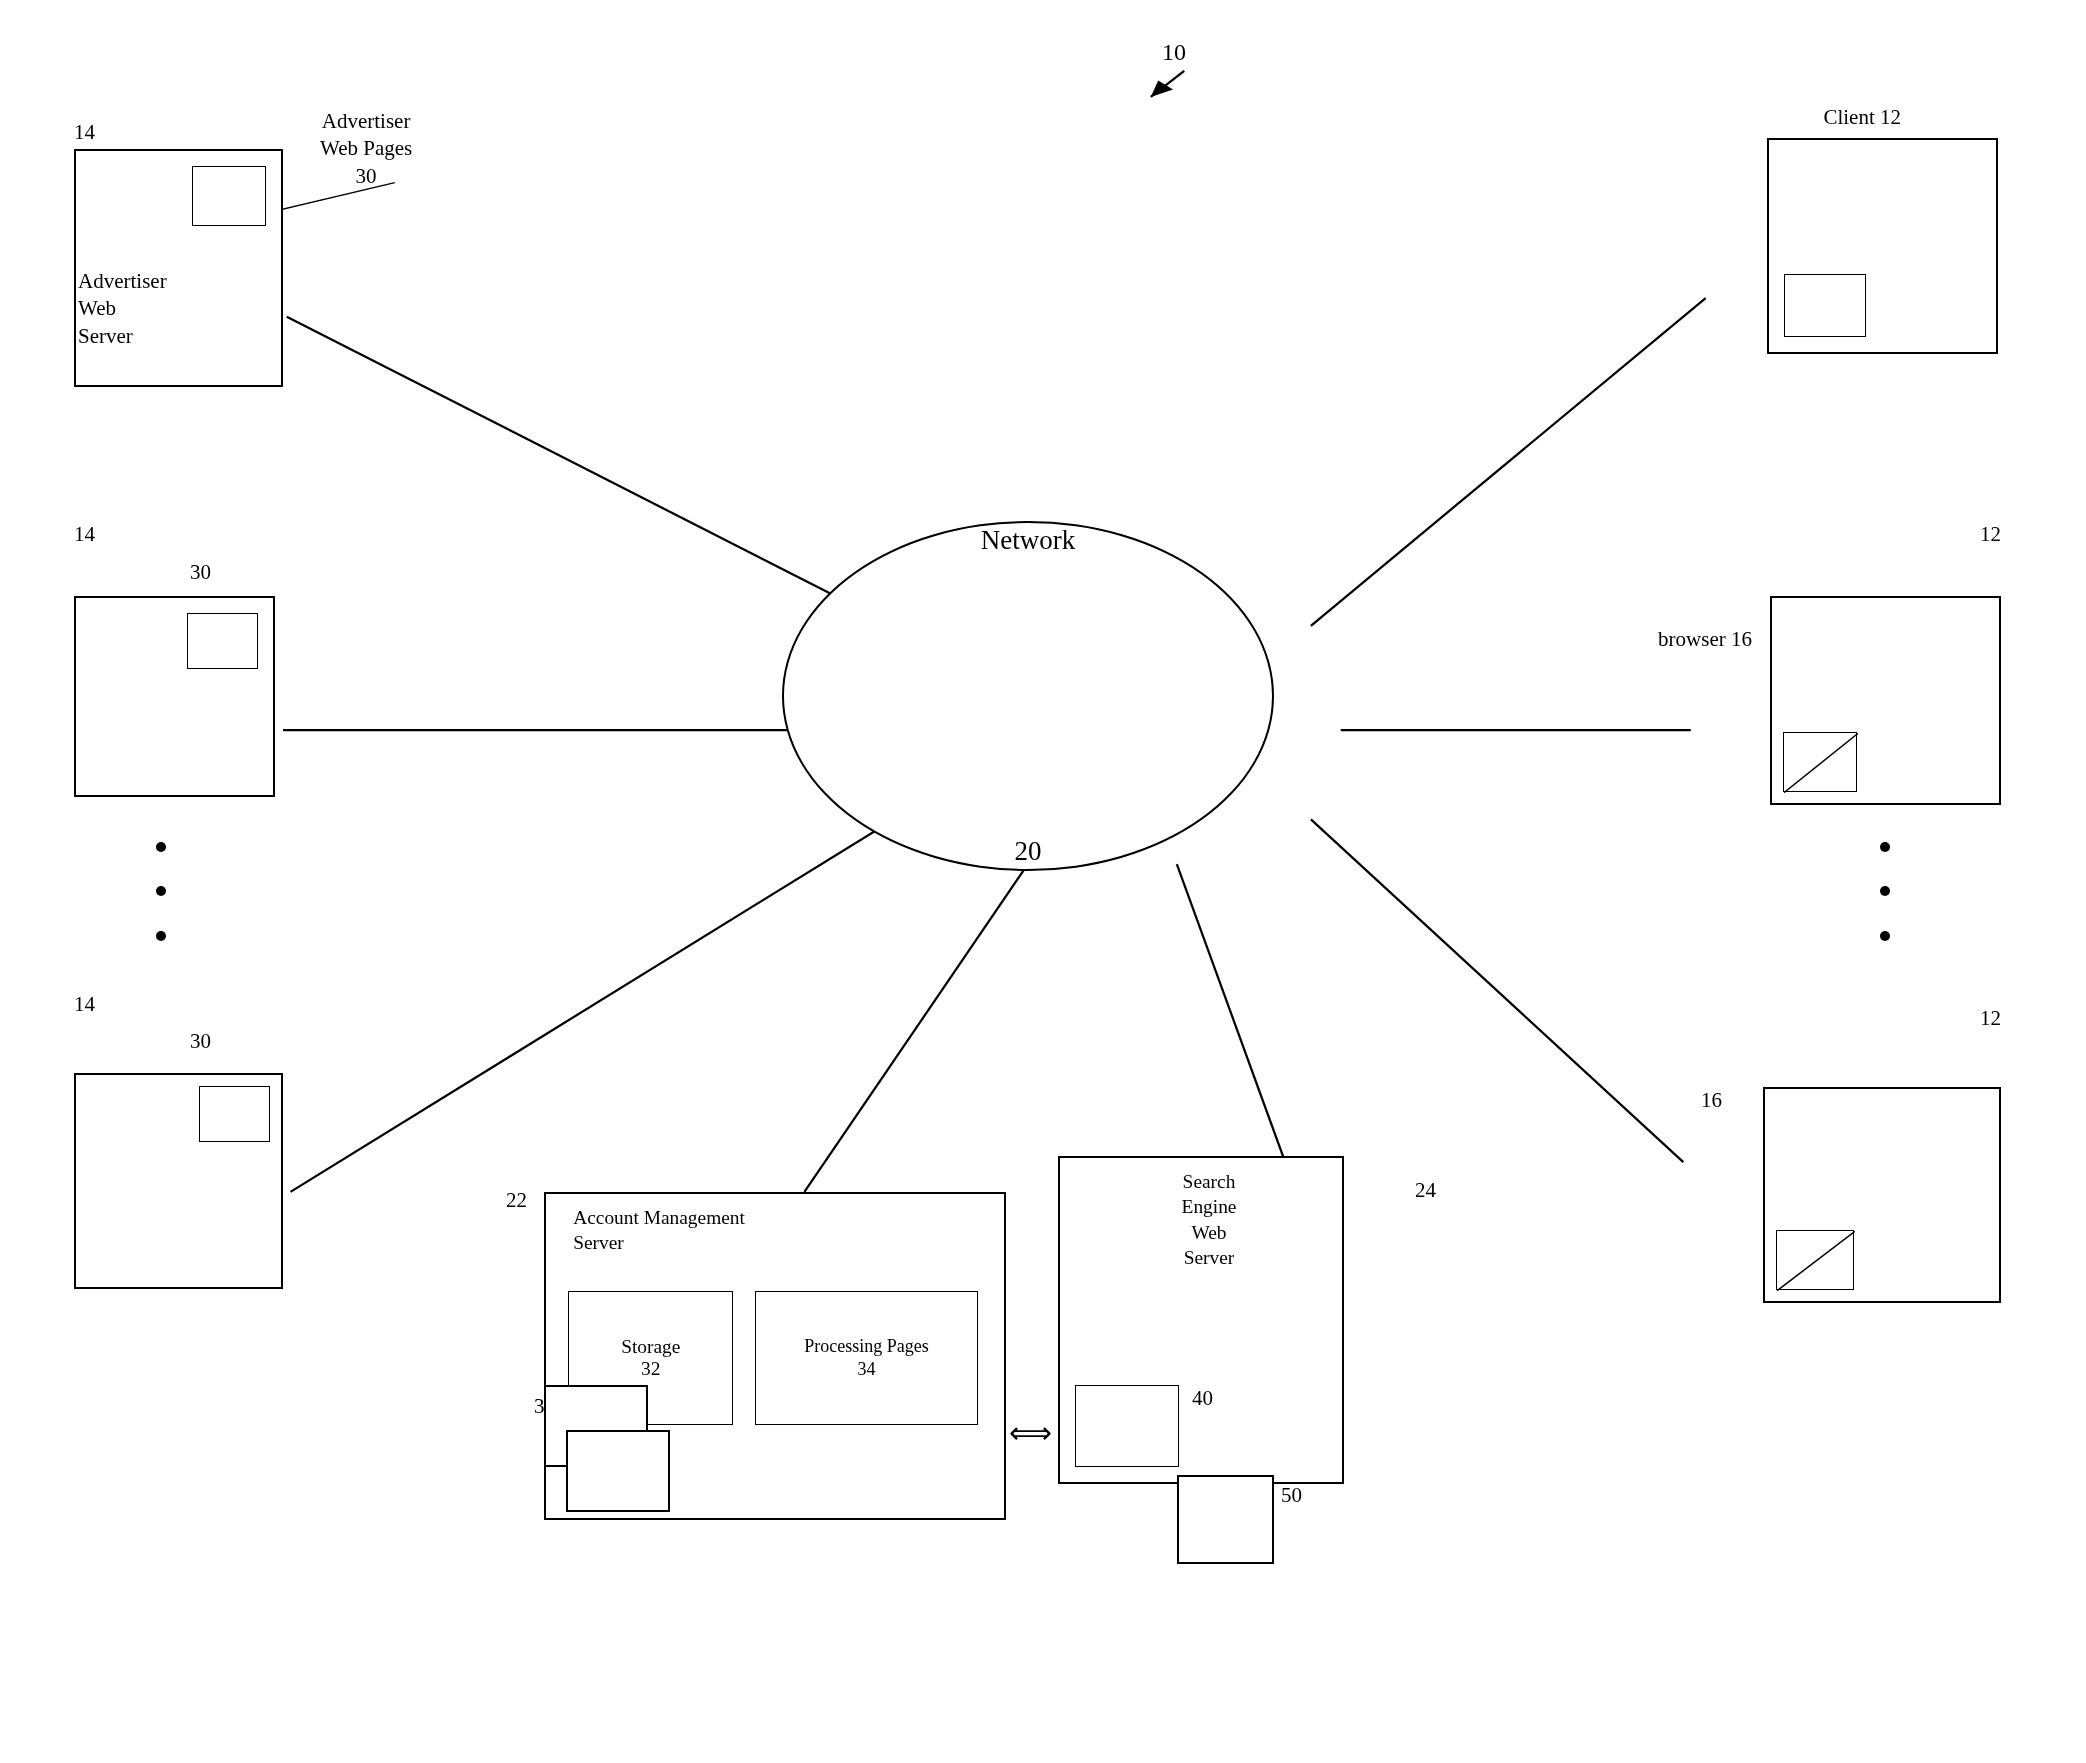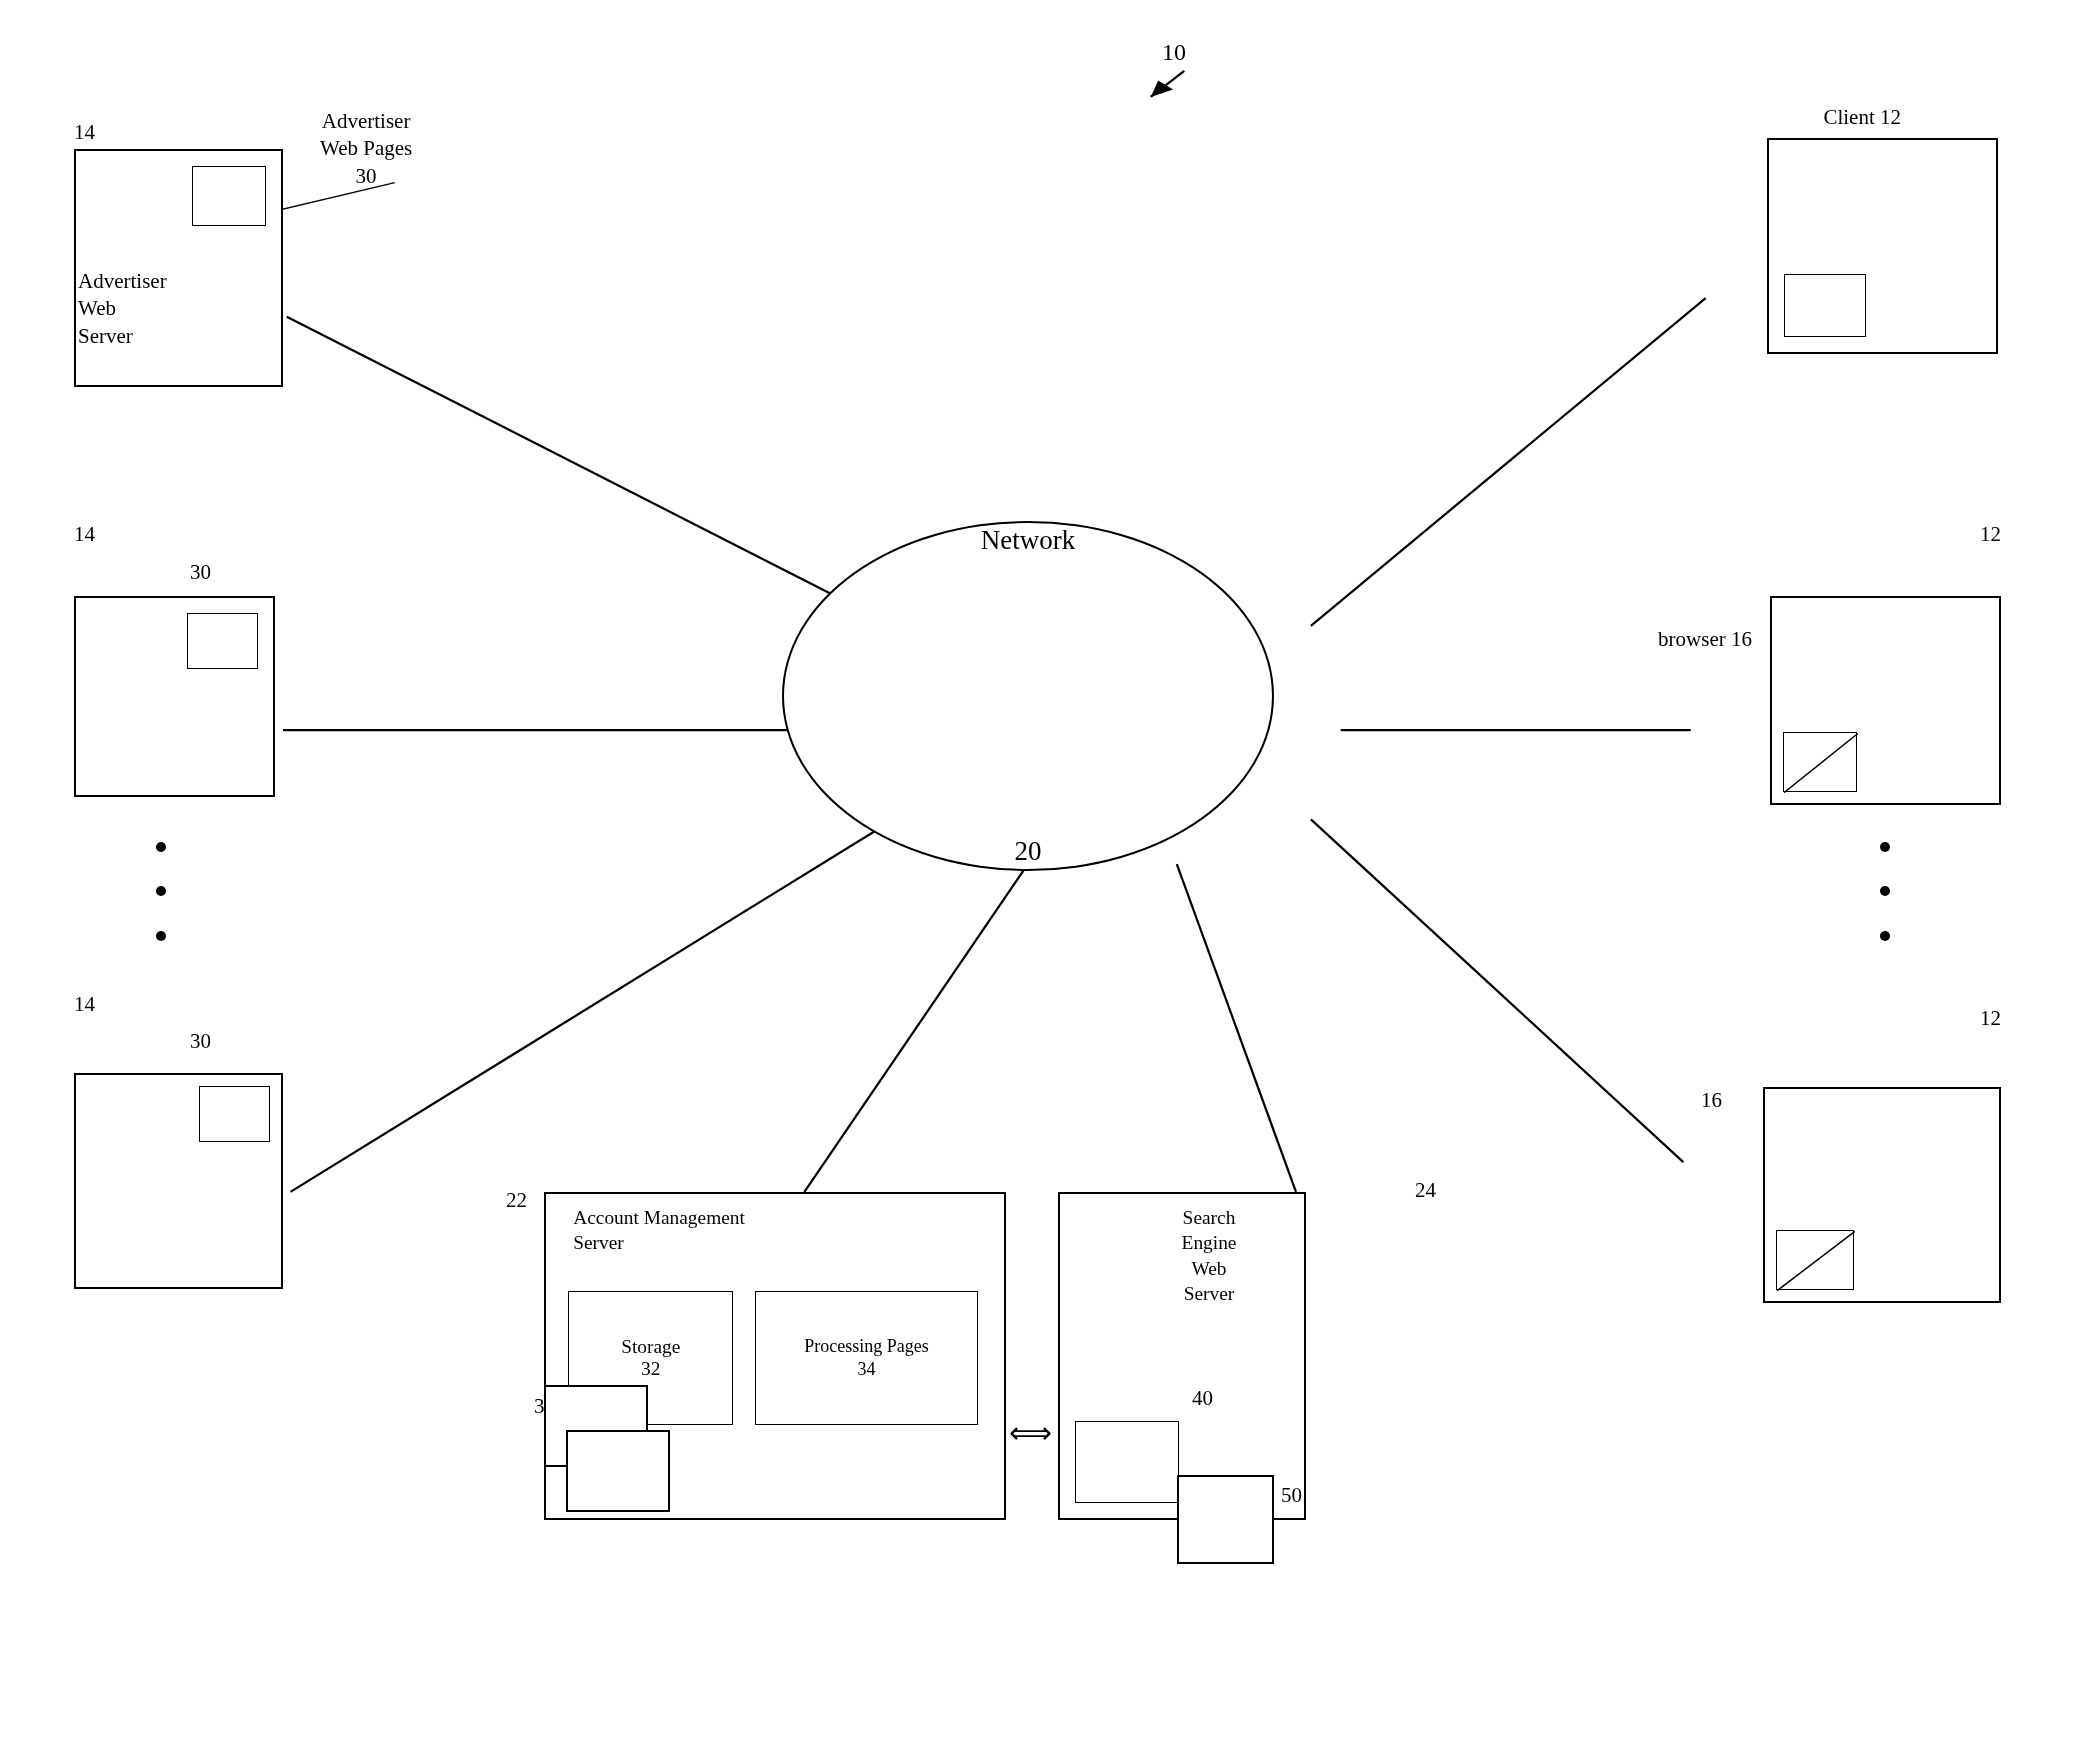--- a/index.html
+++ b/index.html
@@ -216,21 +216,21 @@
 
   <div class="label" style="left:534px; top:1393px;text-align:center;">38</div>
 
   <div class="box" style="left:544px; top:1385px; width:104px; height:82px;"></div>
   <div class="box" style="left:566px; top:1430px; width:104px; height:82px;"></div>
 
   <div style="position:absolute; left:1009px; top:1415px; font-size:30px;">⟺</div>
 
   <div class="label" style="left:1415px; top:1177px;">24</div>
 
-  <div class="account-server-box" style="left:1058px; top:1192px; width:248px; height:328px;">
+  <div class="account-server-box" style="left:1058px; top:1156px; width:286px; height:328px;">
     <div class="label" style="position:absolute; top:11.2px; left:15px; font-size:19.4px; line-height:1.3; text-align:center; width:268px;">
       Search<br>Engine<br>Web<br>Server
     </div>
 
     <div class="inner-rect" style="left:15px; bottom:15px; width:104px; height:82px;">
       
     </div>
   </div>
 
   <div class="label" style="left:1192px; top:1385px;">40</div>

